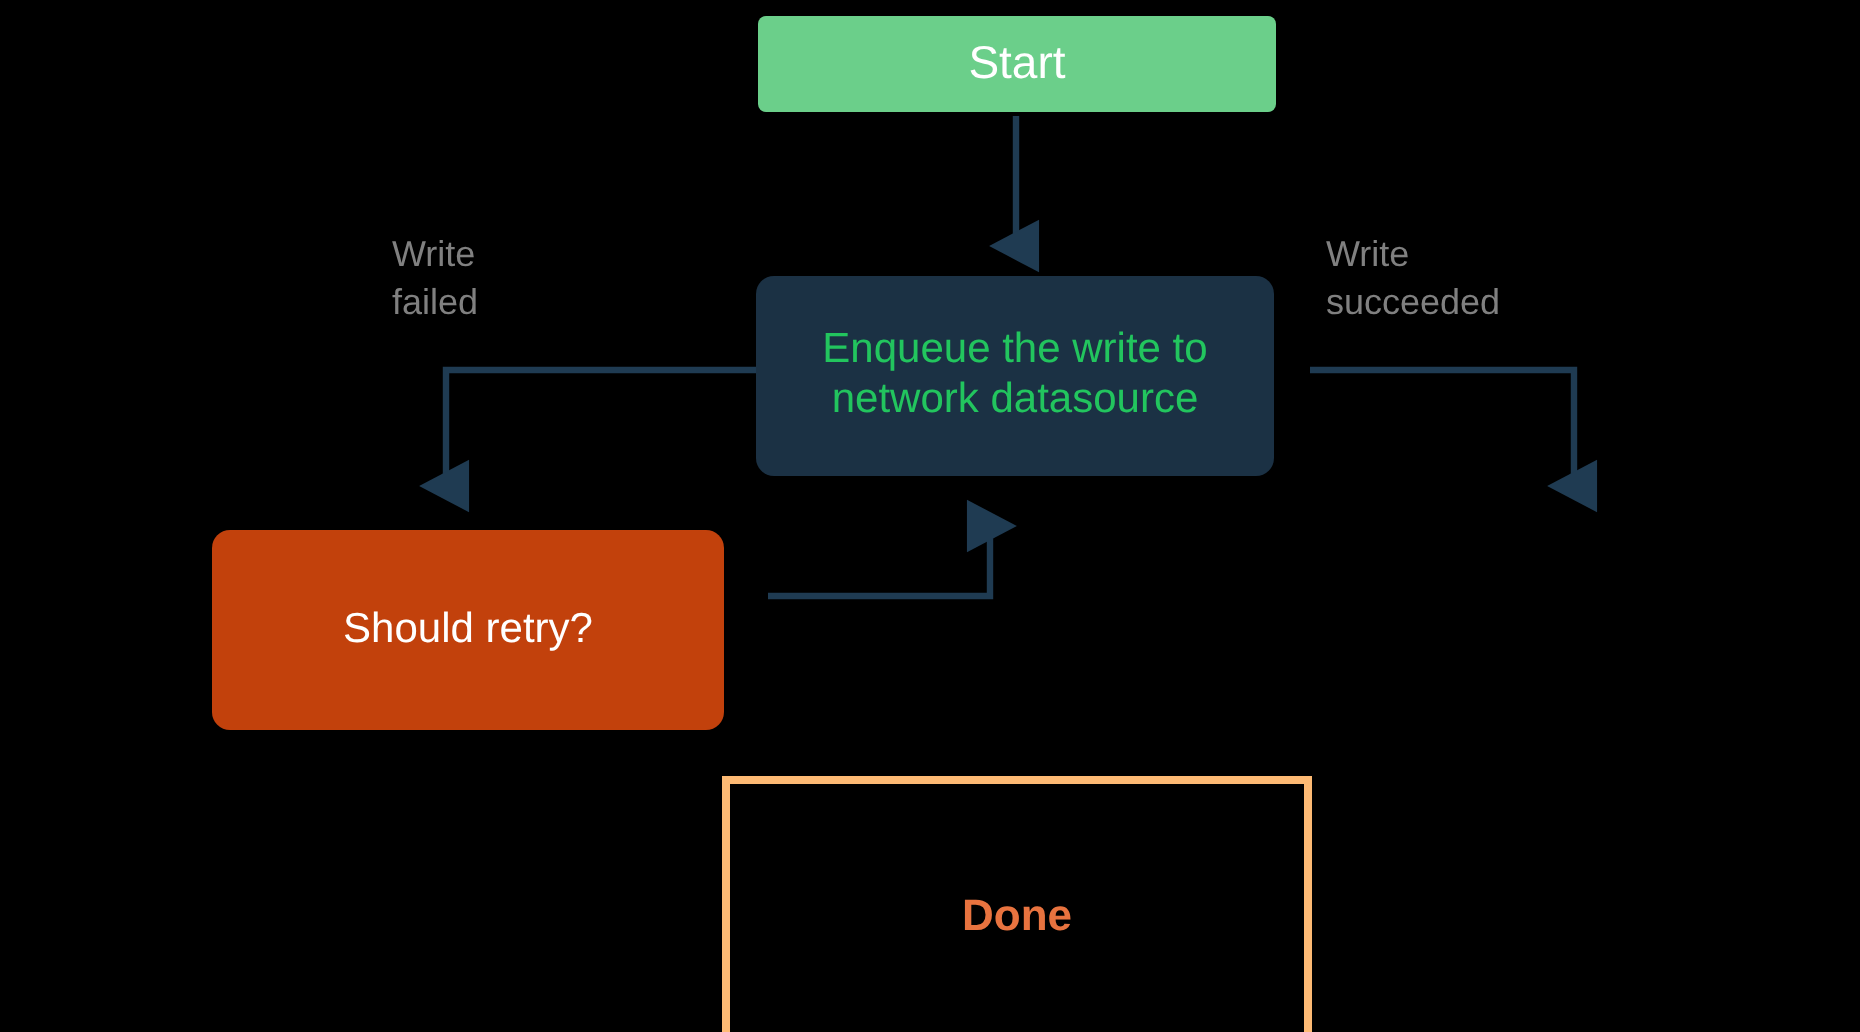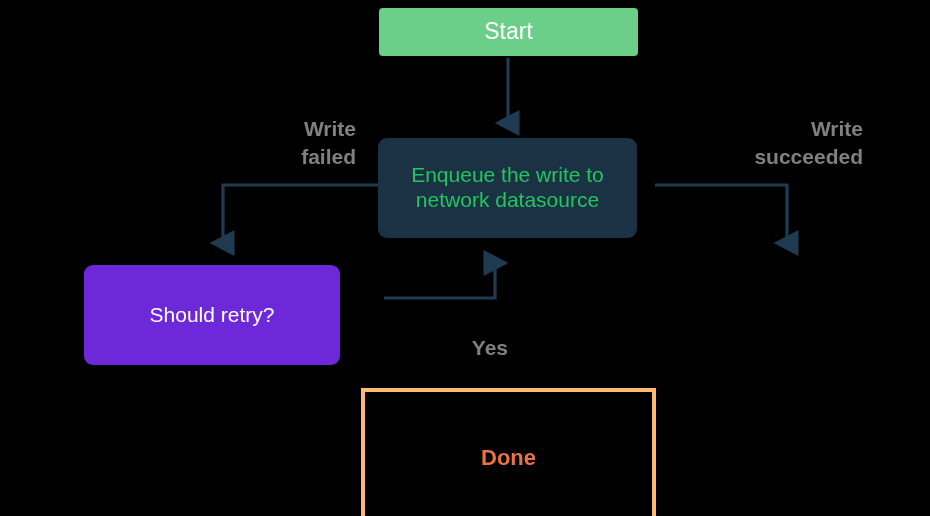--- a/index.html
+++ b/index.html
@@ -41,25 +41,25 @@
     width: 259px;
     height: 100px;
     background: #1B3144;
     border-radius: 9px;
     color: #22c55e;
     font-size: 21px;
     font-weight: 400;
     padding: 0 14px;
   }
   .node-retry {
-    left: 84px;
+    left: 106px;
     top: 265px;
     width: 256px;
     height: 100px;
-    background: #6d28d9;
+    background: #c2410c;
     border-radius: 9px;
     color: #ffffff;
     font-size: 21px;
     font-weight: 400;
     padding: 0 14px;
   }
   .node-update {
     left: 659px;
     top: 265px;
     width: 258px;
@@ -79,23 +79,23 @@
     background: transparent;
     border: 4px solid #fdba74;
     border-radius: 0;
     color: #E8733F;
     font-size: 22px;
     font-weight: 700;
   }
   .edge-label {
     position: absolute;
     color: #808080;
-    font-size: 21px;
-    font-weight: 700;
-    text-align: right;
+    font-size: 18px;
+    font-weight: 400;
+    text-align: left;
     line-height: 1.35;
     white-space: pre-line;
   }
   .lbl-write-failed {
     left: 196px;
     top: 115px;
     width: 160px;
   }
   .lbl-write-succeeded {
     left: 663px;
@@ -166,16 +166,15 @@
   <div class="node node-done">
     <span>Done</span>
   </div>
 
   <div class="edge-label lbl-write-failed">Write
 failed</div>
 
   <div class="edge-label lbl-write-succeeded">Write
 succeeded</div>
 
-  <div class="edge-label lbl-yes">Yes</div>
 
 
 </div>
 
 </body></html>

